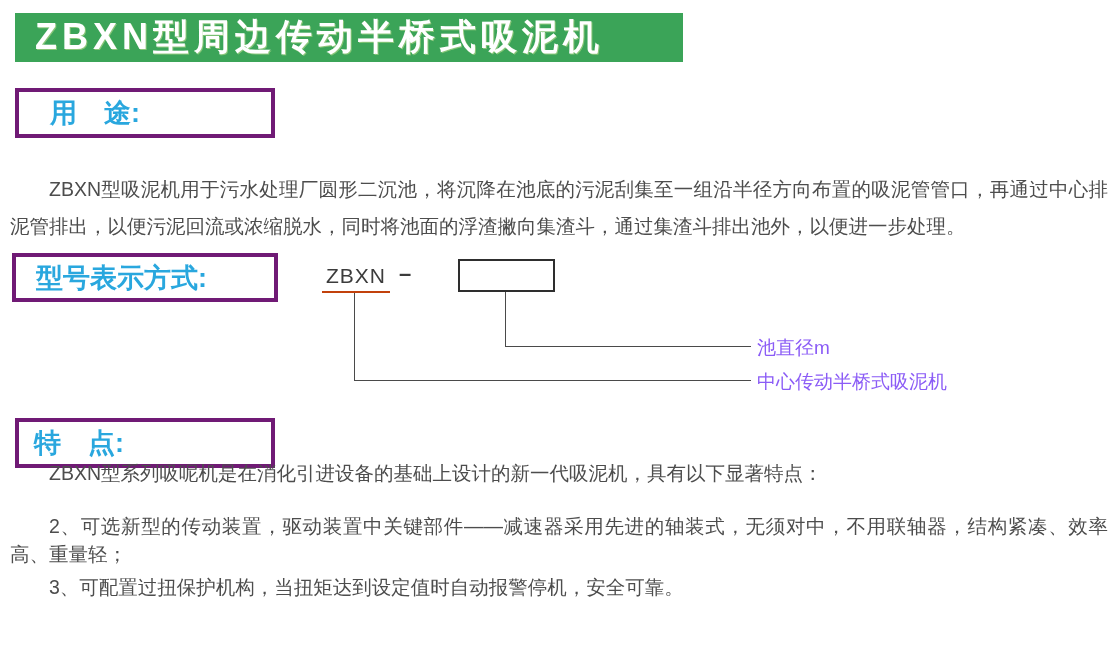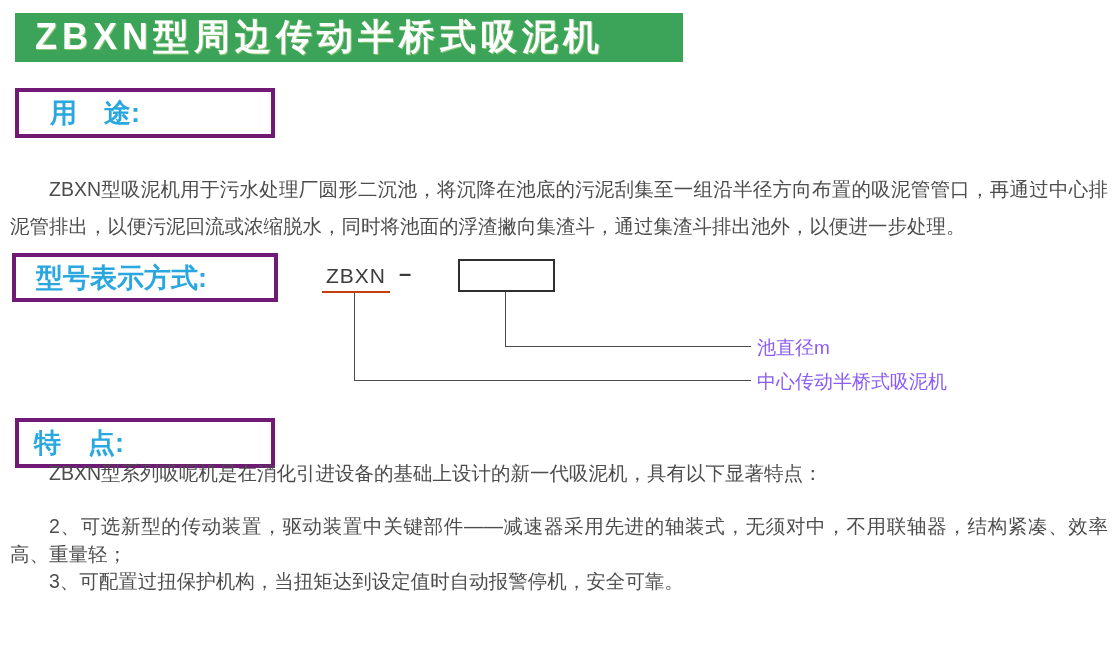--- a/index.html
+++ b/index.html
@@ -55,21 +55,21 @@
     position:absolute; left:10px; top:171px;
     width:1098px;
     line-height:37px;
   }
   .features-block {
     position:absolute; left:10px; top:459px;
     width:1098px;
   }
   .features-intro { line-height:28px; margin-bottom:26px; }
   .feature-item   { line-height:27.5px; }
-  .feature-item.last { margin-top:0; }
+  .feature-item.last { margin-top:6px; }
 
   
   .diagram { position:absolute; inset:0; }
   .model-code {
     position:absolute; left:322px; top:264px;
     width:68px; text-align:center;
     font-size:21px; color:#3c3c3c;
     border-bottom:2px solid #c2410c;
     padding-bottom:3px;
     letter-spacing:1px;

